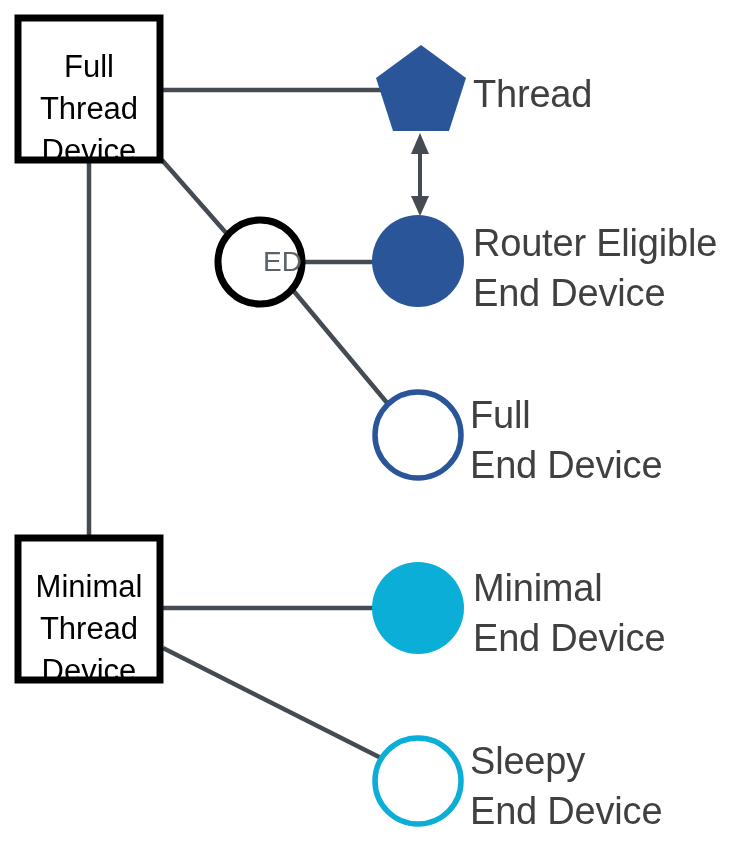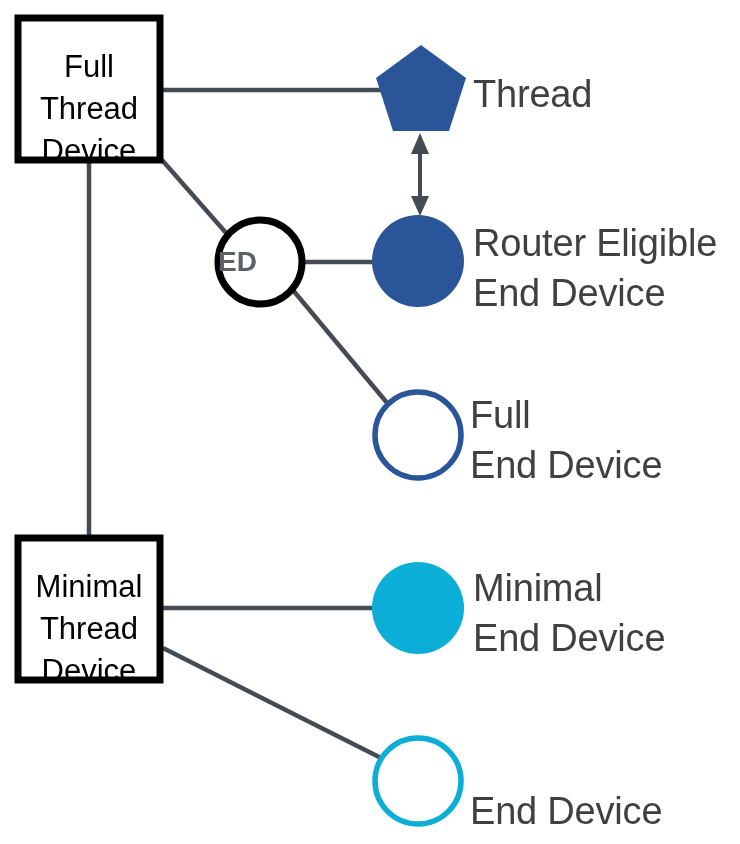--- a/index.html
+++ b/index.html
@@ -43,23 +43,22 @@
     text-align: center;
     white-space: pre;
     font-family: "Liberation Sans", "DejaVu Sans", sans-serif;
   }
   .node-inner-label {
     position: absolute;
     color: #5a6268;
     font-size: 28px;
     line-height: 28px;
     white-space: pre;
-    text-align: left;
+    text-align: right;
     font-family: "Liberation Sans", "DejaVu Sans", sans-serif;
-    font-weight: bold;
   }
 </style>
 </head>
 <body>
 
 <div id="stage">
 
   <svg id="diagram-svg" viewBox="0 0 740 844">
 
     <g>
@@ -117,15 +116,16 @@
 
   <div class="legend-label" style="left:473px; top:218px;">Router Eligible</div>
   <div class="legend-label" style="left:473px; top:268px;">End Device</div>
 
   <div class="legend-label" style="left:470px; top:390px;">Full</div>
   <div class="legend-label" style="left:470px; top:440px;">End Device</div>
 
   <div class="legend-label" style="left:473px; top:563px;">Minimal</div>
   <div class="legend-label" style="left:473px; top:613px;">End Device</div>
 
+  <div class="legend-label" style="left:470px; top:736px;">Sleepy</div>
   <div class="legend-label" style="left:470px; top:786px;">End Device</div>
 
 </div>
 
 </body></html>

